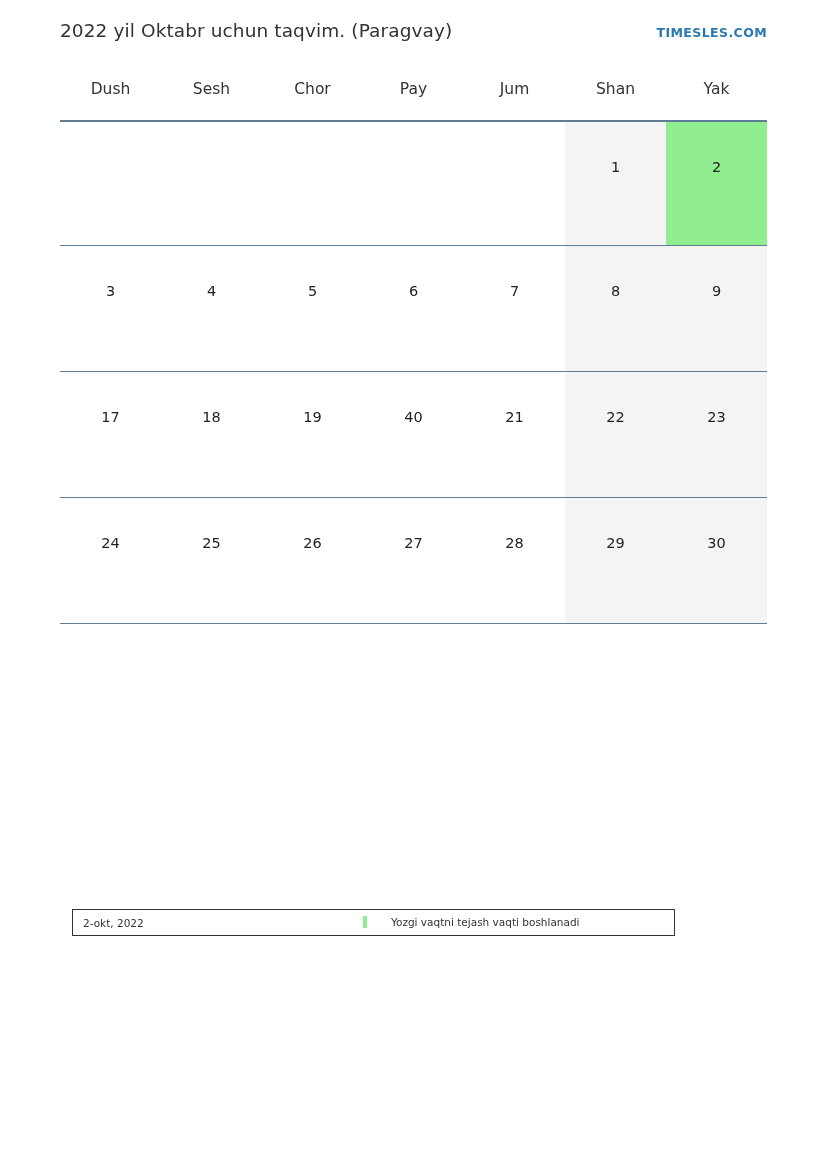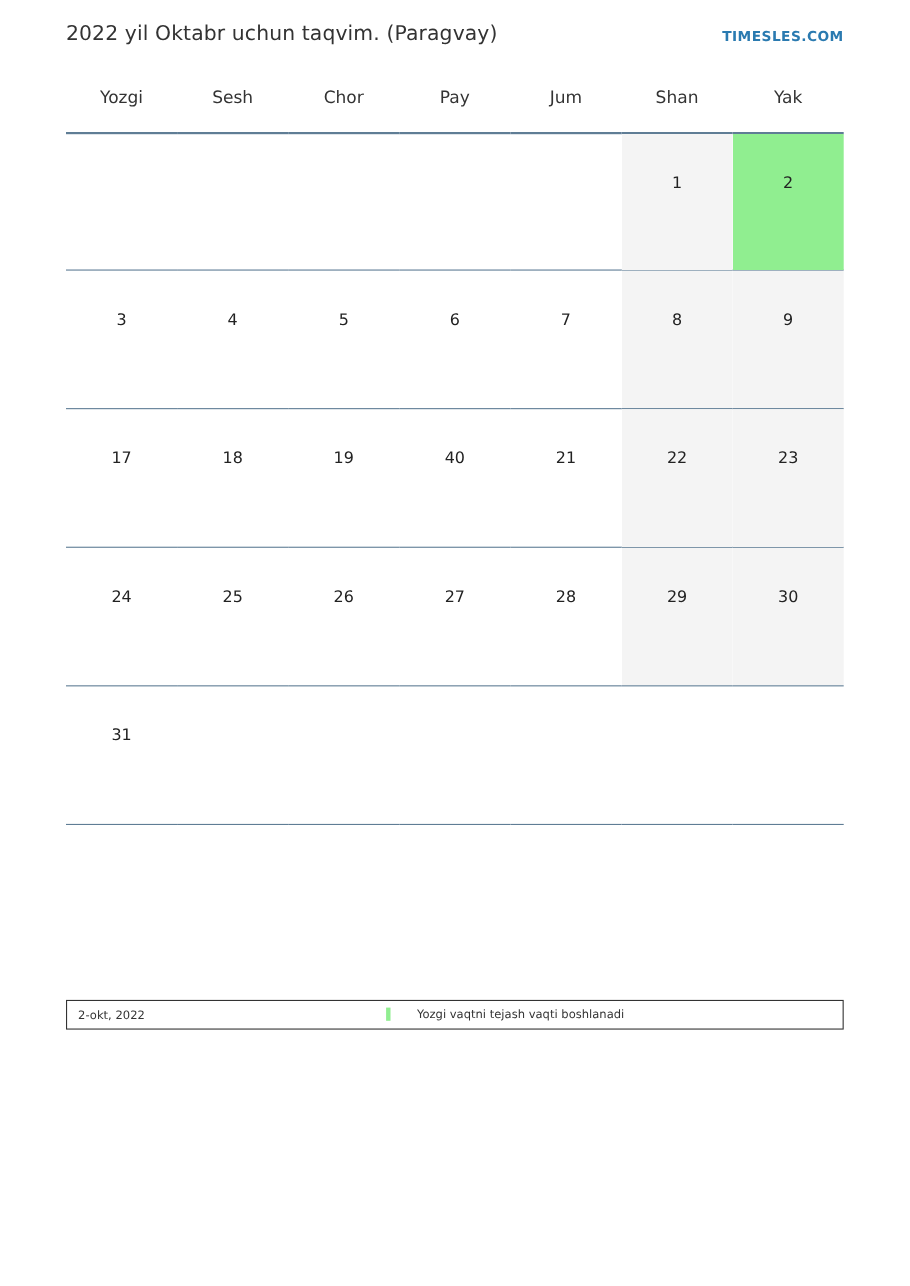--- a/index.html
+++ b/index.html
@@ -102,23 +102,23 @@
   tr.firstrow td.empty {
     border-bottom: 1px solid #5f7d95;
   }
   
   tr.firstrow td {
     height: 123px;
   }
 
   .legend {
     position: absolute;
-    left: 60px;
+    left: 72px;
     top: 909px;
-    width: 707px;
+    width: 603px;
     height: 27px;
     border: 1px solid #333333;
     box-sizing: border-box;
   }
   .legend-left {
     position: absolute;
     left: 10px;
     top: 7px;
     font-size: 10.5px;
     color: #333333;
@@ -149,21 +149,21 @@
 
   <div class="header">
     <div class="title">2022 yil Oktabr uchun taqvim. (Paragvay)</div>
     <div class="brand">TIMESLES.COM</div>
   </div>
 
   <div class="calendar">
     <table class="cal">
       <thead>
         <tr>
-          <th>Yozgi</th>
+          <th>Dush</th>
           <th>Sesh</th>
           <th>Chor</th>
           <th>Pay</th>
           <th>Jum</th>
           <th>Shan</th>
           <th>Yak</th>
         </tr>
       </thead>
       <tbody>
         <tr class="firstrow">
@@ -249,43 +249,20 @@
               <span class="daynum">27</span>
             </td>
           <td>
               <span class="daynum">28</span>
             </td>
           <td class="weekend">
               <span class="daynum">29</span>
             </td>
           <td class="weekend">
               <span class="daynum">30</span>
-            </td>
-        </tr>
-        <tr>
-          <td>
-              <span class="daynum">31</span>
-            </td>
-          <td>
-              <span class="daynum"></span>
-            </td>
-          <td>
-              <span class="daynum"></span>
-            </td>
-          <td>
-              <span class="daynum"></span>
-            </td>
-          <td>
-              <span class="daynum"></span>
-            </td>
-          <td>
-              <span class="daynum"></span>
-            </td>
-          <td>
-              <span class="daynum"></span>
             </td>
         </tr>
       </tbody>
     </table>
   </div>
 
   <div class="legend">
     <div class="legend-left">2-okt, 2022</div>
     <div class="legend-mid">
       <span class="legend-swatch"></span>

